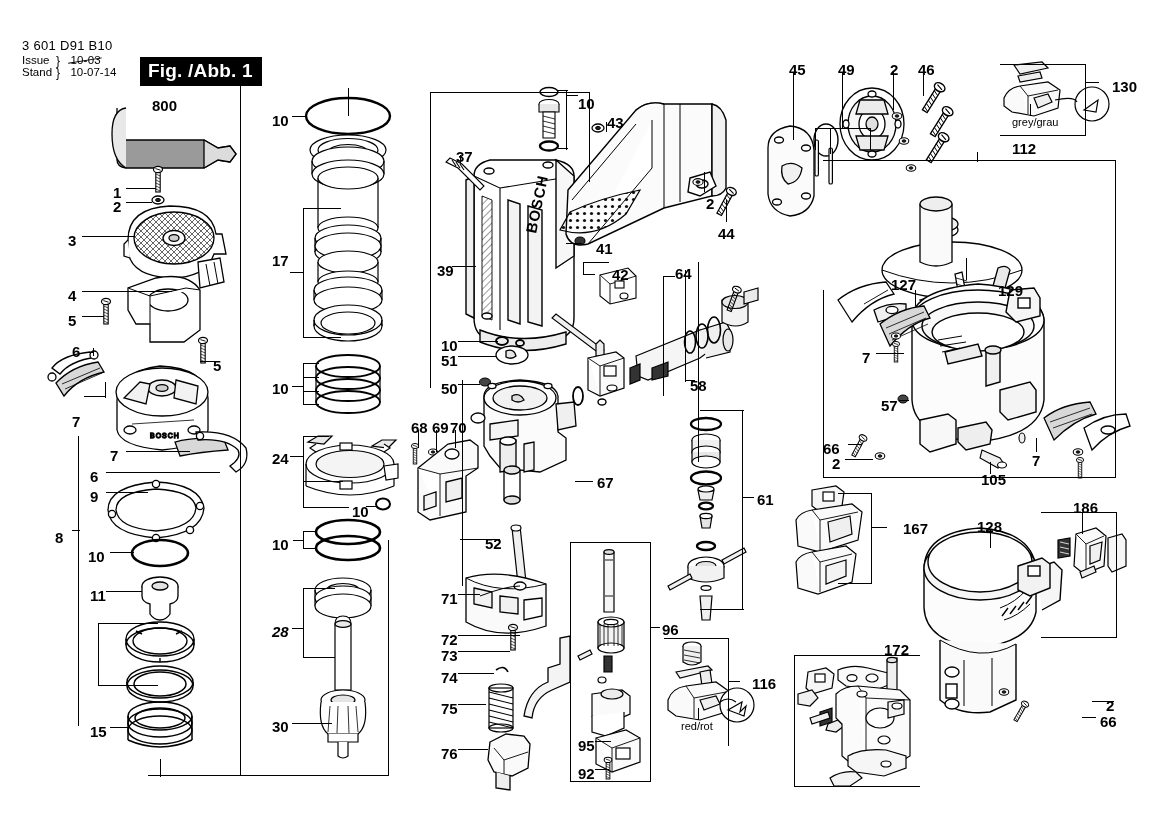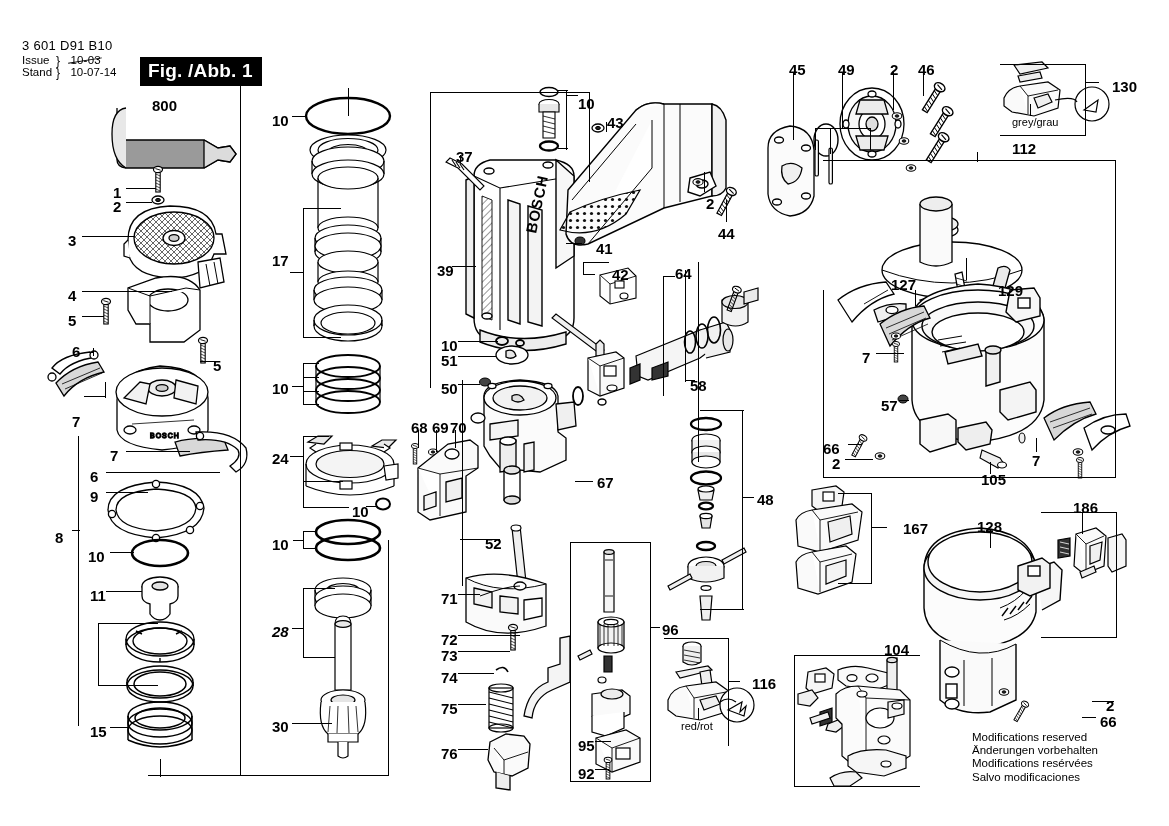--- a/index.html
+++ b/index.html
@@ -879,26 +879,20 @@
   <div class="ln lnv" style="left:455px;top:430px;height:18px;"></div>
 
   <div class="ln lnh" style="left:1092px;top:701px;width:22px;"></div>
   <div class="ln lnh" style="left:1082px;top:717px;width:14px;"></div>
 
   <div class="tag" style="left:1012px;top:117px;">grey/grau</div>
   <div class="tag" style="left:681px;top:721px;">red/rot</div>
   <div class="ln lnv" style="left:1030px;top:104px;height:12px;"></div>
   <div class="ln lnv" style="left:698px;top:708px;height:12px;"></div>
 
-  <div id="footer">
-    <div>Modifications reserved</div>
-    <div>Änderungen vorbehalten</div>
-    <div>Modifications resérvées</div>
-    <div>Salvo modificaciones</div>
-  </div>
 
   <div id="callouts">
       <div class="lbl" style="left: 152px; top: 98px;">800</div>
       <div class="lbl" style="left: 113px; top: 185px;">1</div>
       <div class="lbl" style="left: 113px; top: 199px;">2</div>
       <div class="lbl" style="left: 68px; top: 233px;">3</div>
       <div class="lbl" style="left: 68px; top: 288px;">4</div>
       <div class="lbl" style="left: 68px; top: 313px;">5</div>
       <div class="lbl" style="left: 72px; top: 344px;">6</div>
       <div class="lbl" style="left: 213px; top: 358px;">5</div>
@@ -942,33 +936,33 @@
       <div class="lbl" style="left: 823px; top: 441px;">66</div>
       <div class="lbl" style="left: 832px; top: 456px;">2</div>
       <div class="lbl" style="left: 981px; top: 472px;">105</div>
       <div class="lbl" style="left: 1032px; top: 453px;">7</div>
       <div class="lbl" style="left: 675px; top: 266px;">64</div>
       <div class="lbl" style="left: 690px; top: 378px;">58</div>
       <div class="lbl" style="left: 411px; top: 420px;">68</div>
       <div class="lbl" style="left: 432px; top: 420px;">69</div>
       <div class="lbl" style="left: 450px; top: 420px;">70</div>
       <div class="lbl" style="left: 597px; top: 475px; text-align: right;">67</div>
-      <div class="lbl" style="left: 757px; top: 492px;">48</div>
+      <div class="lbl" style="left: 757px; top: 492px;">61</div>
       <div class="lbl" style="left: 485px; top: 536px;">52</div>
       <div class="lbl" style="left: 441px; top: 591px;">71</div>
       <div class="lbl" style="left: 441px; top: 632px;">72</div>
       <div class="lbl" style="left: 441px; top: 648px;">73</div>
       <div class="lbl" style="left: 441px; top: 670px;">74</div>
       <div class="lbl" style="left: 441px; top: 701px;">75</div>
       <div class="lbl" style="left: 441px; top: 746px; text-align: right;">76</div>
       <div class="lbl" style="left: 662px; top: 622px;">96</div>
       <div class="lbl" style="left: 578px; top: 738px;">95</div>
       <div class="lbl" style="left: 578px; top: 766px;">92</div>
       <div class="lbl" style="left: 752px; top: 676px;">116</div>
       <div class="lbl" style="left: 903px; top: 521px;">167</div>
       <div class="lbl" style="left: 1073px; top: 500px;">186</div>
       <div class="lbl" style="left: 977px; top: 519px;">128</div>
-      <div class="lbl" style="left: 884px; top: 642px;">104</div>
+      <div class="lbl" style="left: 884px; top: 642px;">172</div>
       <div class="lbl" style="left: 1106px; top: 698px;">2</div>
       <div class="lbl" style="left: 1100px; top: 714px;">66</div>
     </div>
 
 </div>
 
 </body></html>

